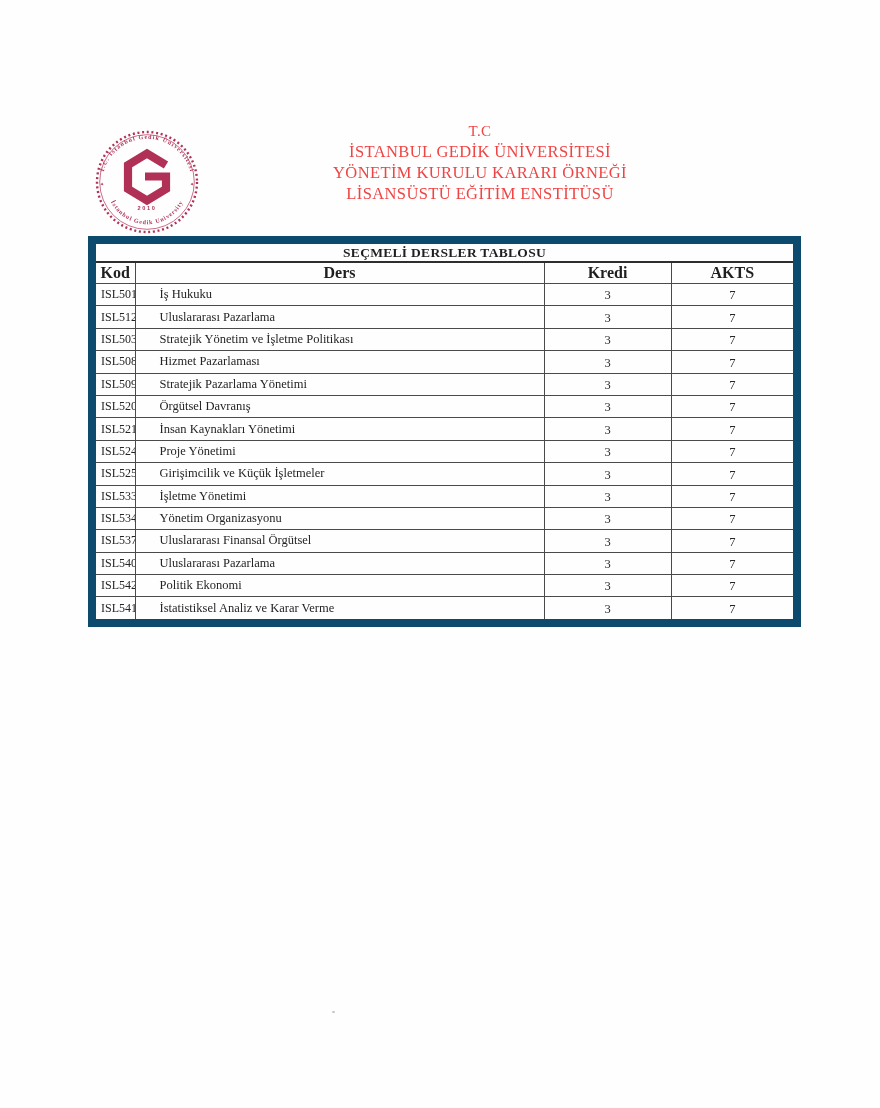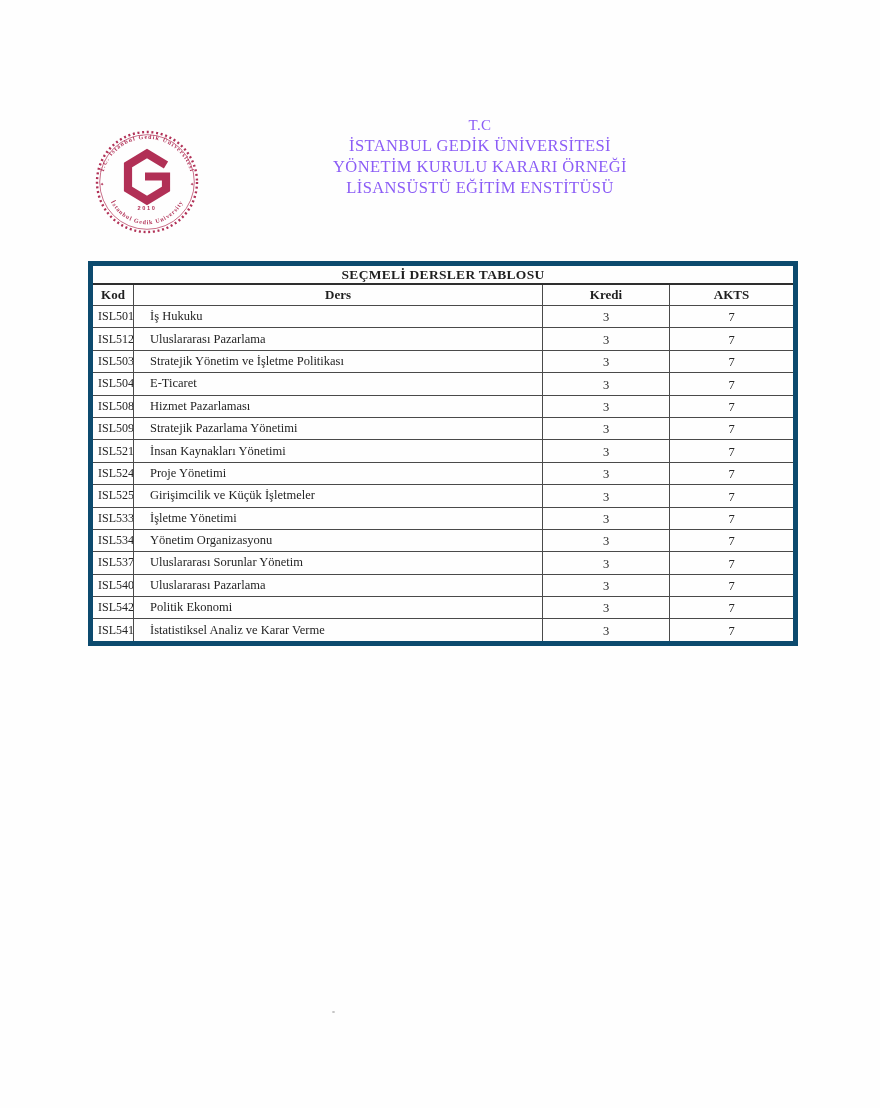--- a/index.html
+++ b/index.html
@@ -7,57 +7,56 @@
     position:relative;
     width:880px;height:1108px;
     background:#fefefe;
     margin:0 auto;
     overflow:hidden;
     font-family:"Liberation Serif","DejaVu Serif",serif;
     color:#2b2b2b;
   }
   
   .title-block{
-    position:absolute;left:240px;top:116px;width:480px;
+    position:absolute;left:240px;top:122px;width:480px;
     text-align:center;
-    color:#8b5cf6;
+    color:#ef4444;
     letter-spacing:.4px;
   }
   .title-block .tc{font-size:15px;line-height:19px;}
   .title-block .ln{font-size:16.5px;line-height:21px;text-align:center;}
   
   .seal{
     position:absolute;left:95px;top:130px;width:104px;height:104px;
   }
   
   .courses{
     position:absolute;left:88px;top:236px;width:705px;
     border-collapse:collapse;table-layout:fixed;
     font-family:"Liberation Serif","DejaVu Serif",serif;
     color:#242424;
-    border:5px solid #0c4a6e;
-    margin-top:25px;
+    border:8px solid #0c4a6e;
   }
   .courses th,.courses td{
     border:1px solid #4a4a4a;
     padding:0;
     overflow:hidden;white-space:nowrap;
   }
   .courses .title-row th{
     height:17px;font-size:13.5px;font-weight:bold;
     text-align:center;letter-spacing:.3px;
     border-bottom:2px solid #2e2e2e;color:#1f1f1f;
   }
   .courses .cols th{
-    height:20px;font-size:13px;font-weight:bold;
+    height:20px;font-size:16px;font-weight:bold;
     text-align:center;color:#1f1f1f;
   }
   .courses td{height:19.4px;font-size:12.5px;}
   .courses td.kod{padding-left:5px;font-size:12px;vertical-align:middle;text-align:right;}
-  .courses td.ders{padding-left:16px;vertical-align:middle;}
+  .courses td.ders{padding-left:24px;vertical-align:middle;}
   .courses td.num{text-align:center;vertical-align:bottom;padding-bottom:2px;}
   
   .speck{
     position:absolute;left:332px;top:1011px;width:3px;height:2px;
     background:#c2c2c2;border-radius:50%;
   }
 </style>
 </head>
 <body>
 
@@ -123,38 +122,38 @@
           <td class="num">3</td>
           <td class="num">7</td>
         </tr>
         <tr>
           <td class="kod">ISL503</td>
           <td class="ders">Stratejik Yönetim ve İşletme Politikası</td>
           <td class="num">3</td>
           <td class="num">7</td>
         </tr>
         <tr>
-          <td class="kod">ISL504</td>
-          <td class="ders">E-Ticaret</td>
-          <td class="num">3</td>
-          <td class="num">7</td>
-        </tr>
-        <tr>
           <td class="kod">ISL508</td>
           <td class="ders">Hizmet Pazarlaması</td>
           <td class="num">3</td>
           <td class="num">7</td>
         </tr>
         <tr>
           <td class="kod">ISL509</td>
           <td class="ders">Stratejik Pazarlama Yönetimi</td>
           <td class="num">3</td>
           <td class="num">7</td>
         </tr>
         <tr>
+          <td class="kod">ISL520</td>
+          <td class="ders">Örgütsel Davranış</td>
+          <td class="num">3</td>
+          <td class="num">7</td>
+        </tr>
+        <tr>
           <td class="kod">ISL521</td>
           <td class="ders">İnsan Kaynakları Yönetimi</td>
           <td class="num">3</td>
           <td class="num">7</td>
         </tr>
         <tr>
           <td class="kod">ISL524</td>
           <td class="ders">Proje Yönetimi</td>
           <td class="num">3</td>
           <td class="num">7</td>
@@ -172,21 +171,21 @@
           <td class="num">7</td>
         </tr>
         <tr>
           <td class="kod">ISL534</td>
           <td class="ders">Yönetim Organizasyonu</td>
           <td class="num">3</td>
           <td class="num">7</td>
         </tr>
         <tr>
           <td class="kod">ISL537</td>
-          <td class="ders">Uluslararası Sorunlar Yönetim</td>
+          <td class="ders">Uluslararası Finansal Örgütsel</td>
           <td class="num">3</td>
           <td class="num">7</td>
         </tr>
         <tr>
           <td class="kod">ISL540</td>
           <td class="ders">Uluslararası Pazarlama</td>
           <td class="num">3</td>
           <td class="num">7</td>
         </tr>
         <tr>

